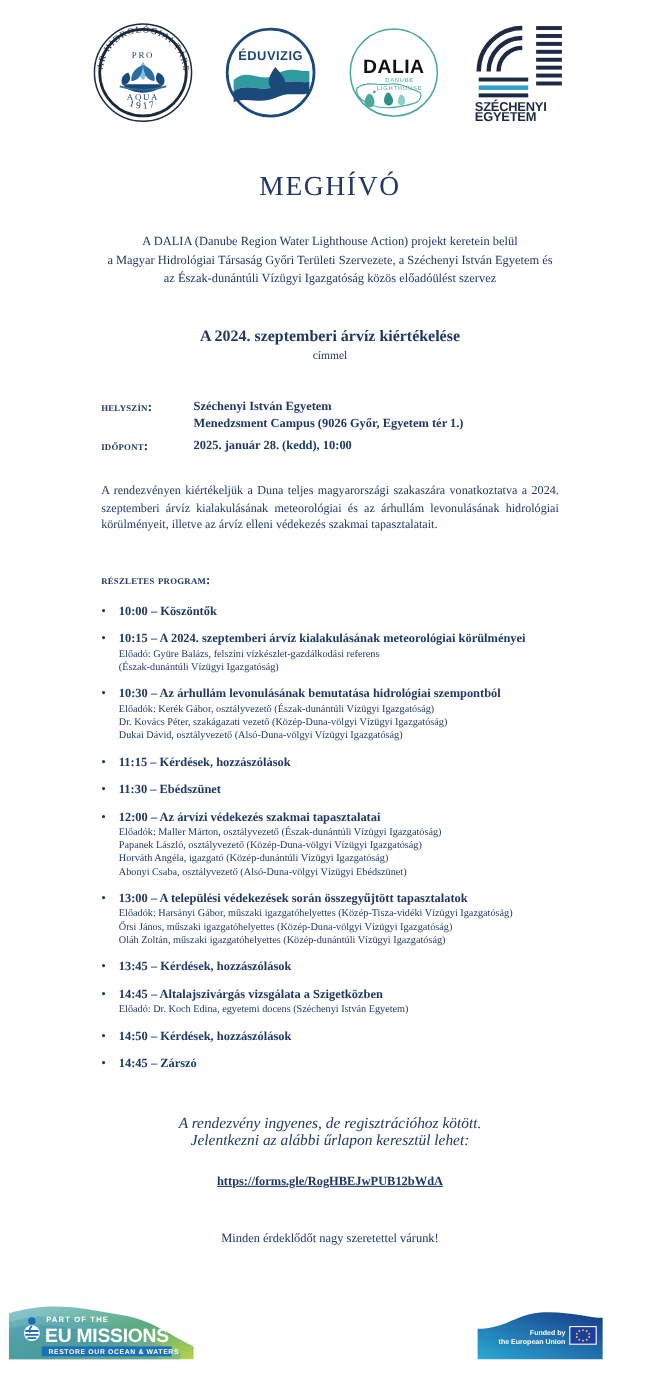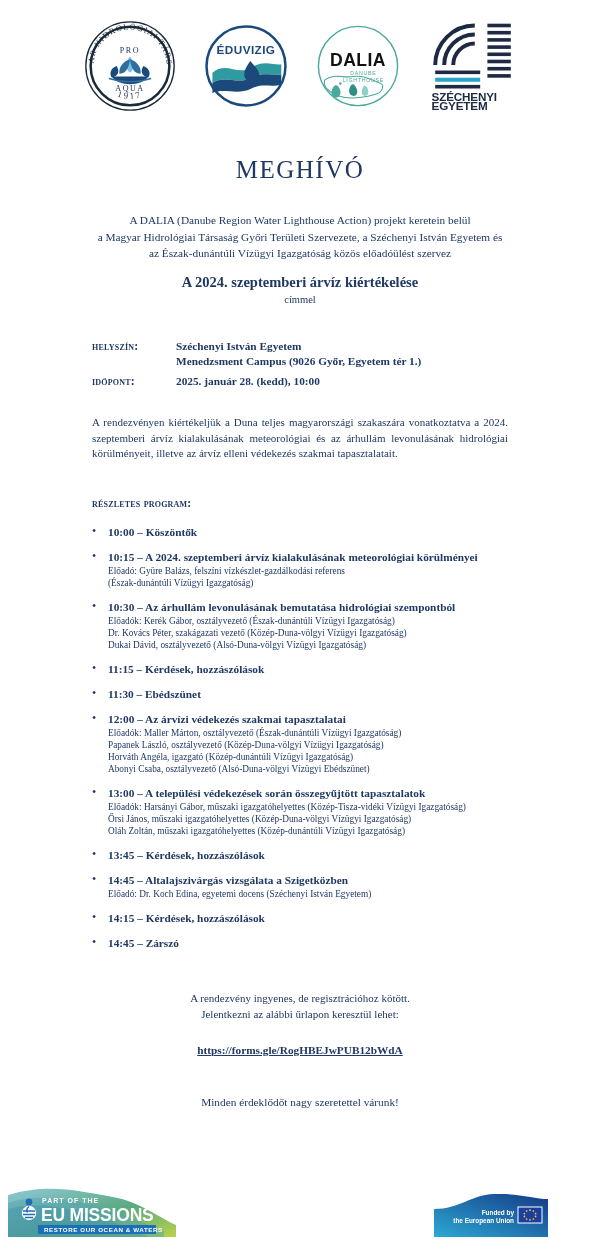--- a/index.html
+++ b/index.html
@@ -34,21 +34,21 @@
     text-align:center;
     font-size:11.3px;
     line-height:16.5px;
     margin-top:28px;
     color:#1f3864;
   }
   .maintitle{
     text-align:center;
     font-weight:bold;
     font-size:14.5px;
-    margin-top:12px;
+    margin-top:36px;
     color:#1f3864;
   }
   .cimmel{
     text-align:center;
     font-size:10.5px;
     margin-top:3px;
     color:#1f3864;
   }
 
   
@@ -115,24 +115,25 @@
     line-height:12px;
     color:#1f3864;
     text-align:left;
     padding-right:28px;
   }
   .speakers div{white-space:nowrap;}
 
   
   .reg{
     text-align:center;
-    font-size:11px;
+    font-size:14px;
     line-height:16px;
     margin-top:40px;
     color:#1f3864;
+    font-style:italic;
   }
   .reg-link{
     display:block;
     text-align:center;
     margin-top:22px;
     font-size:11.3px;
     font-weight:bold;
     color:#1f3864;
     text-decoration:underline;
   }
@@ -310,21 +311,21 @@
       <li>
         <div class="item-title">13:45 – Kérdések, hozzászólások</div>
       </li>
       <li>
         <div class="item-title">14:45 – Altalajszivárgás vizsgálata a Szigetközben</div>
         <div class="speakers">
           <div>Előadó: Dr. Koch Edina, egyetemi docens (Széchenyi István Egyetem)</div>
         </div>
       </li>
       <li>
-        <div class="item-title">14:15 – Kérdések, hozzászólások</div>
+        <div class="item-title">14:50 – Kérdések, hozzászólások</div>
       </li>
       <li>
         <div class="item-title">14:45 – Zárszó</div>
       </li>
     </ul>
 
   <div class="reg">
     <div>A rendezvény ingyenes, de regisztrációhoz kötött.</div>
     <div>Jelentkezni az alábbi űrlapon keresztül lehet:</div>
   </div>

